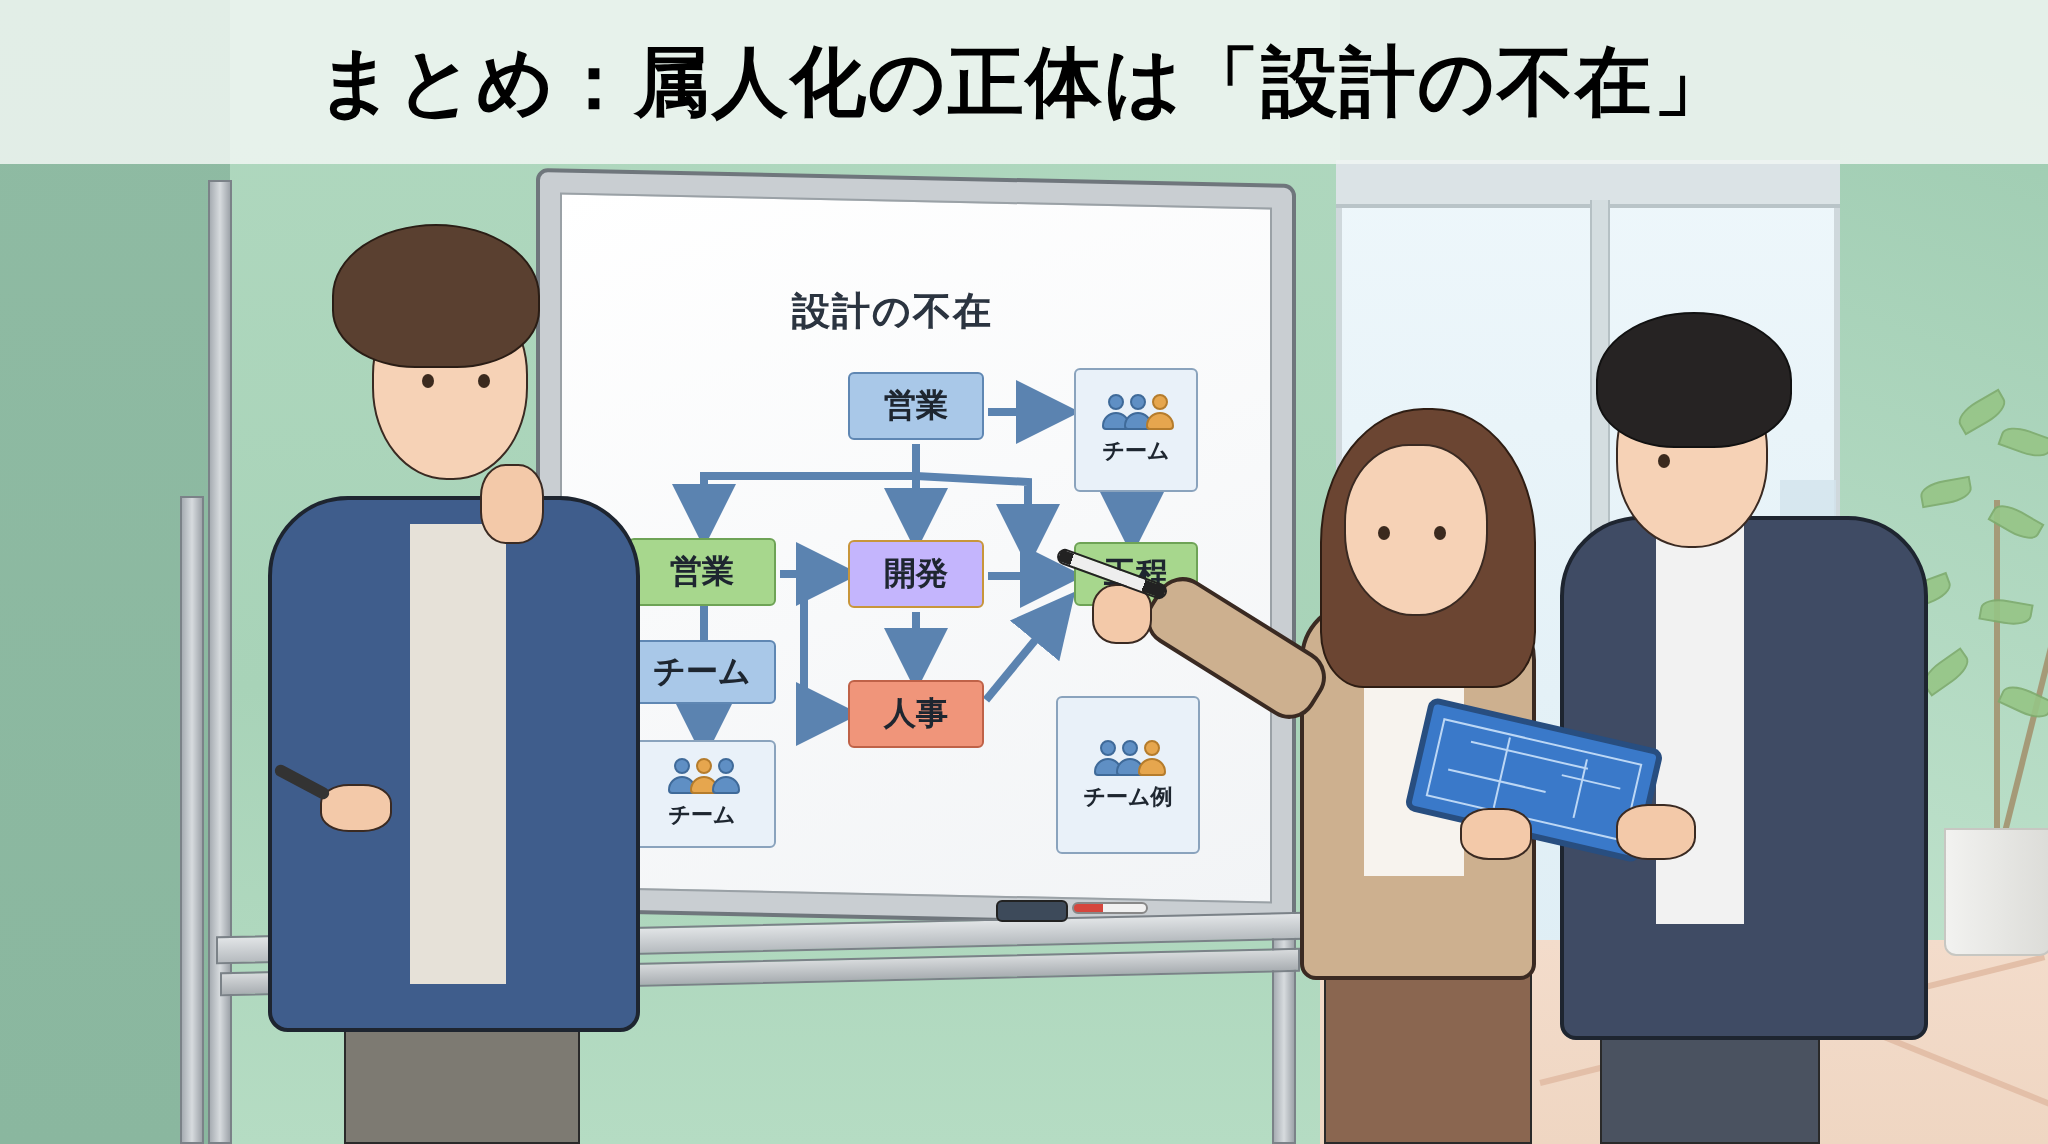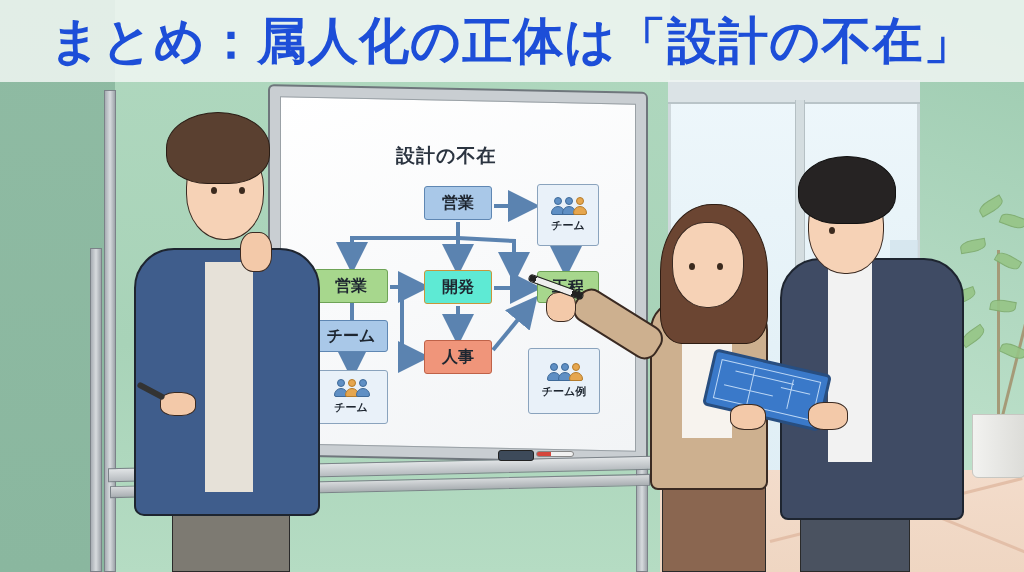--- a/index.html
+++ b/index.html
@@ -18,37 +18,37 @@
   .floor { position: absolute; left: 660px; top: 470px; width: 364px; height: 102px; background: linear-gradient(180deg,#f3dccb,#efd6c2); }
   .floor-line { position: absolute; height: 3px; background: #e3bfa8; transform-origin: left center; }
 
   
   .pot { position: absolute; left: 972px; top: 414px; width: 54px; height: 64px; background: linear-gradient(90deg,#f2f2f0,#dcdcd8); border: 1px solid #c7c7c2; border-radius: 0 0 6px 6px; }
   .stem { position: absolute; width: 3px; background: #a59a78; transform-origin: bottom center; }
   .leaf { position: absolute; width: 26px; height: 12px; background: #96c586; border: 1px solid #7eab6d; border-radius: 50% 0 50% 0; opacity: .9; }
 
   
   .title-banner { position: absolute; left: 0; top: 0; width: 1024px; height: 82px; background: rgba(240,246,242,0.86); display: flex; align-items: center; justify-content: center; }
-  .title-text { font-family: "DejaVu Sans", sans-serif; font-weight: bold; font-size: 50px; color: #1d4ed8; letter-spacing: 1px; }
+  .title-text { font-family: "DejaVu Sans", sans-serif; font-weight: bold; font-size: 38px; color: #000000; letter-spacing: 1px; }
 
   
   .stand-pole { position: absolute; width: 12px; background: linear-gradient(90deg,#a7adb3,#d7dbde,#9ea4aa); border: 1px solid #7b8288; }
   .wb-frame { position: absolute; left: 268px; top: 88px; width: 380px; height: 372px; background: #c9ced2; border: 2px solid #6f767c; border-radius: 6px; transform: skewY(1.2deg); }
   .wb-surface { position: absolute; left: 10px; top: 10px; right: 10px; bottom: 10px; background: linear-gradient(160deg,#ffffff,#f2f4f6); border: 1px solid #9aa1a6; }
   .wb-tray { position: absolute; left: 108px; top: 462px; width: 545px; height: 14px; background: linear-gradient(180deg,#e1e4e6,#b6bbbf); border: 1px solid #7b8288; transform: skewY(-1.3deg); }
   .wb-tray2 { position: absolute; left: 110px; top: 480px; width: 540px; height: 12px; background: linear-gradient(180deg,#d7dadc,#a9aeb2); border: 1px solid #7b8288; transform: skewY(-1.3deg); }
   .eraser { position: absolute; left: 498px; top: 450px; width: 36px; height: 11px; background: #3d4a5a; border-radius: 3px; border: 1px solid #222; }
   .marker-tray { position: absolute; left: 536px; top: 451px; width: 38px; height: 6px; background: linear-gradient(90deg,#d5463d 0 40%,#f1f1f1 40% 100%); border: 1px solid #888; border-radius: 3px; }
 
   .wb-title { position: absolute; left: 396px; top: 143px; font-size: 19px; font-weight: bold; color: #2b3440; letter-spacing: 1px; }
 
   .node { position: absolute; display: flex; align-items: center; justify-content: center; font-size: 16px; color: #1e2630; border-radius: 3px; border: 1.5px solid; font-weight: bold; }
   .node.blue  { background: #a9c8e8; border-color: #5f87b3; }
   .node.green { background: #a7d78d; border-color: #6ea356; }
-  .node.yellow{ background: #5eead4; border-color: #c8963b; }
+  .node.yellow{ background: #c4b5fd; border-color: #c8963b; }
   .node.red   { background: #f0957a; border-color: #bf6248; }
   .node.light { background: #e9f1f9; border-color: #8aa3bd; flex-direction: column; font-size: 11px; font-weight: bold; }
   .people { display: flex; align-items: flex-end; gap: 0; margin-bottom: 3px; }
   .person { position: relative; width: 13px; height: 18px; margin: 0 -1px; }
   .person .head { position: absolute; left: 3px; top: 0; width: 8px; height: 8px; border-radius: 50%; }
   .person .body { position: absolute; left: 0; bottom: 0; width: 14px; height: 9px; border-radius: 7px 7px 2px 2px; }
   .p-blue .head, .p-blue .body { background: #5f8fc4; border: 1px solid #3f6a99; }
   .p-orange .head, .p-orange .body { background: #e6a64e; border: 1px solid #b57c2c; }
 
   svg.arrows { position: absolute; left: 0; top: 0; width: 1024px; height: 572px; pointer-events: none; }
@@ -197,21 +197,21 @@
           <div class="head"></div>
           <div class="body"></div>
         </div>
       <div class="person p-blue">
           <div class="head"></div>
           <div class="body"></div>
         </div>
     </div>
     <span>チーム</span>
   </div>
-  <div class="node light" style="left:528px;top:348px;width:72px;height:66px;">
+  <div class="node light" style="left:528px;top:348px;width:72px;height:79px;">
     <div class="people">
       <div class="person p-blue">
           <div class="head"></div>
           <div class="body"></div>
         </div>
       <div class="person p-blue">
           <div class="head"></div>
           <div class="body"></div>
         </div>
       <div class="person p-orange">

